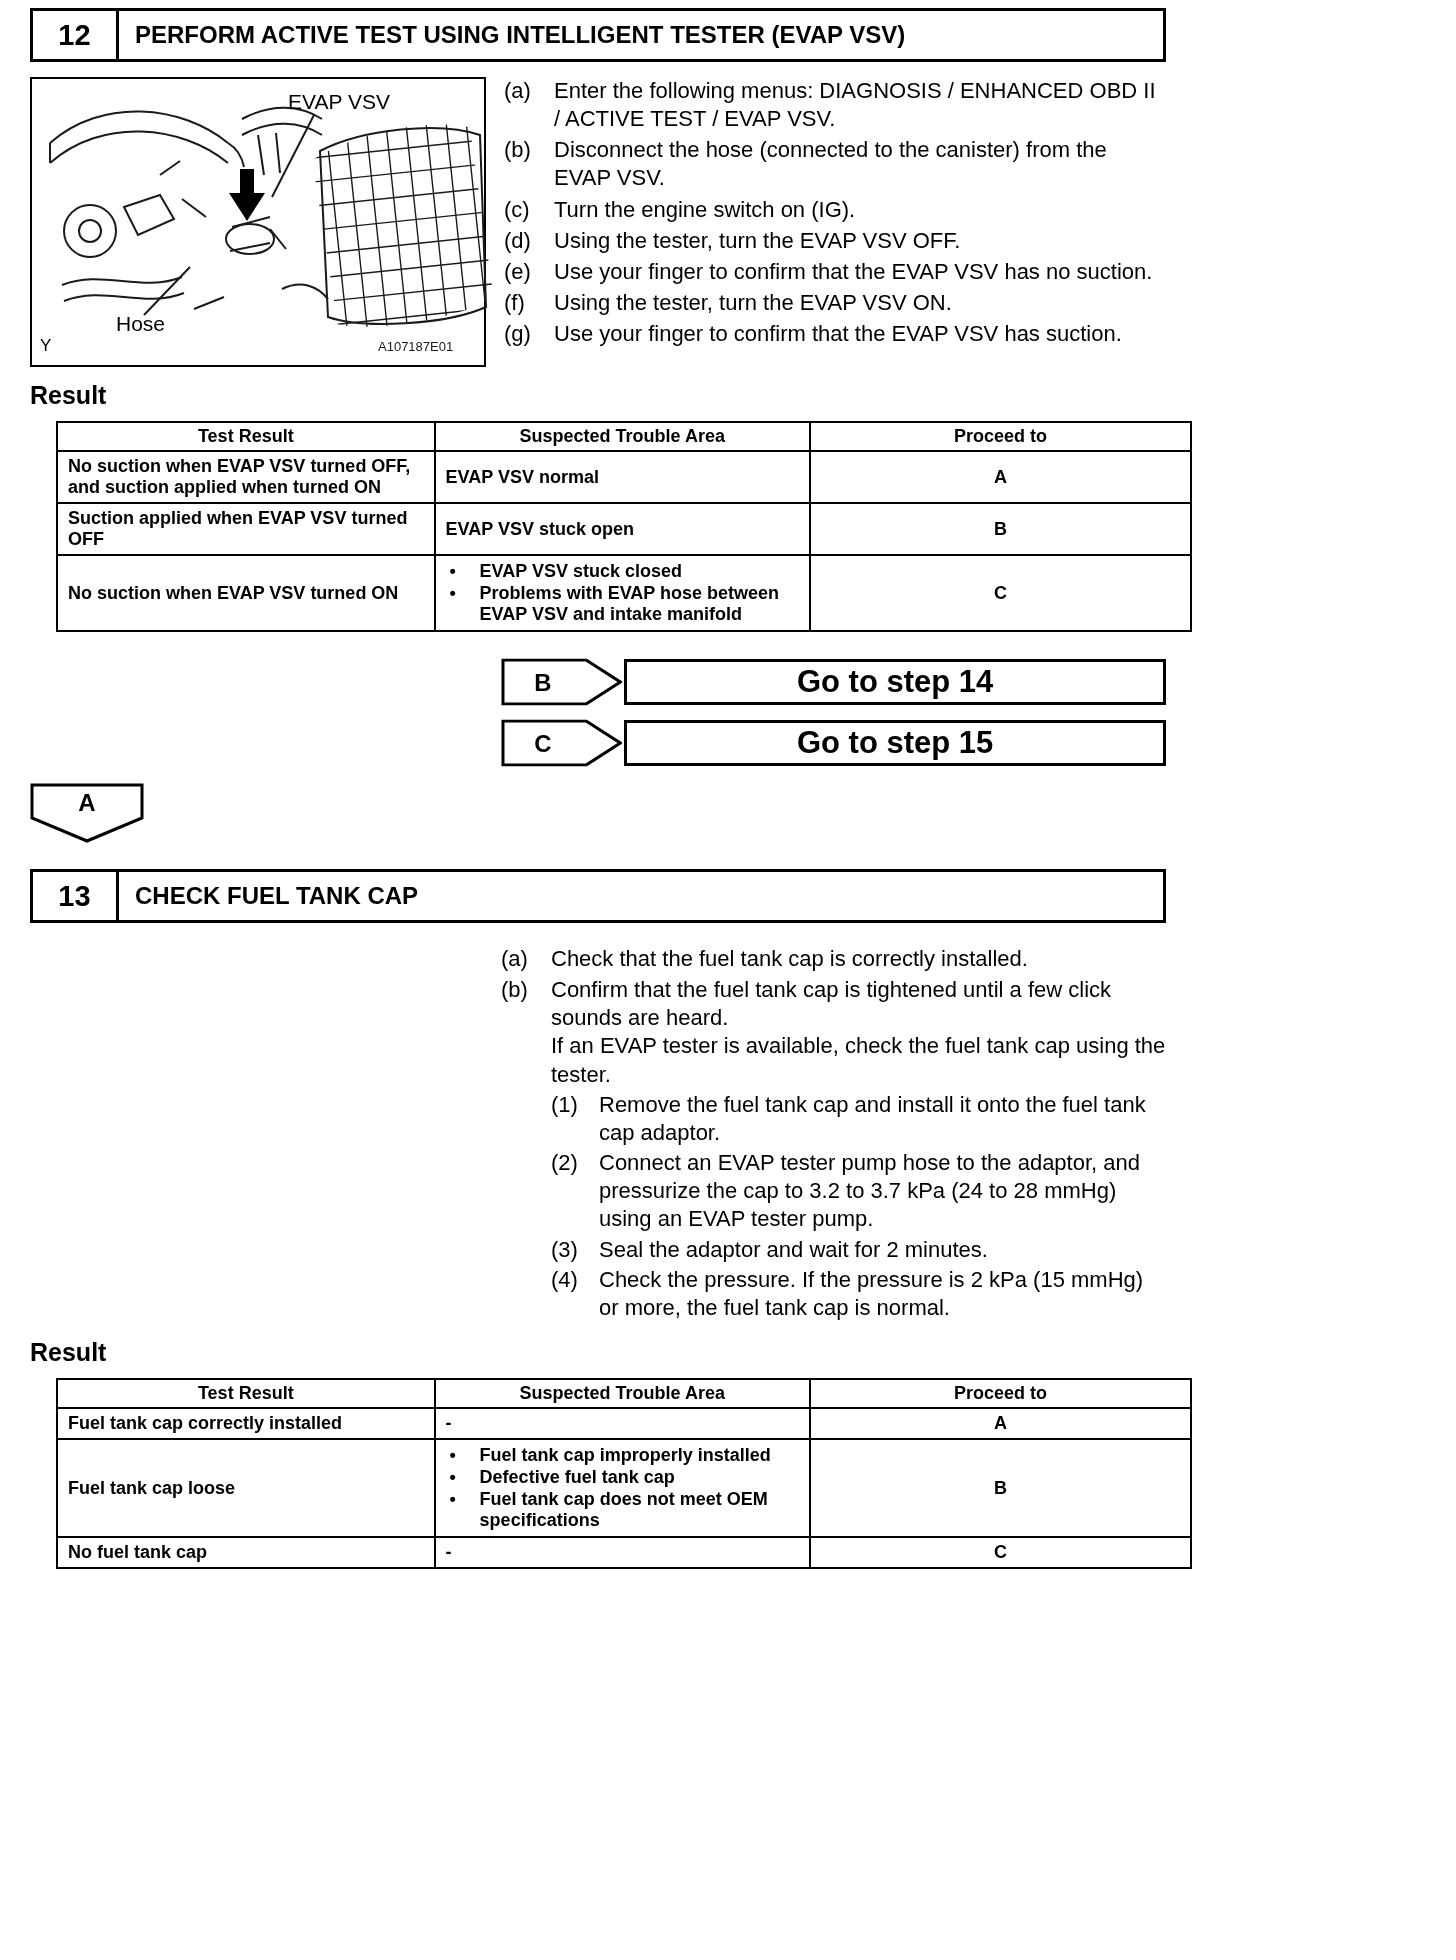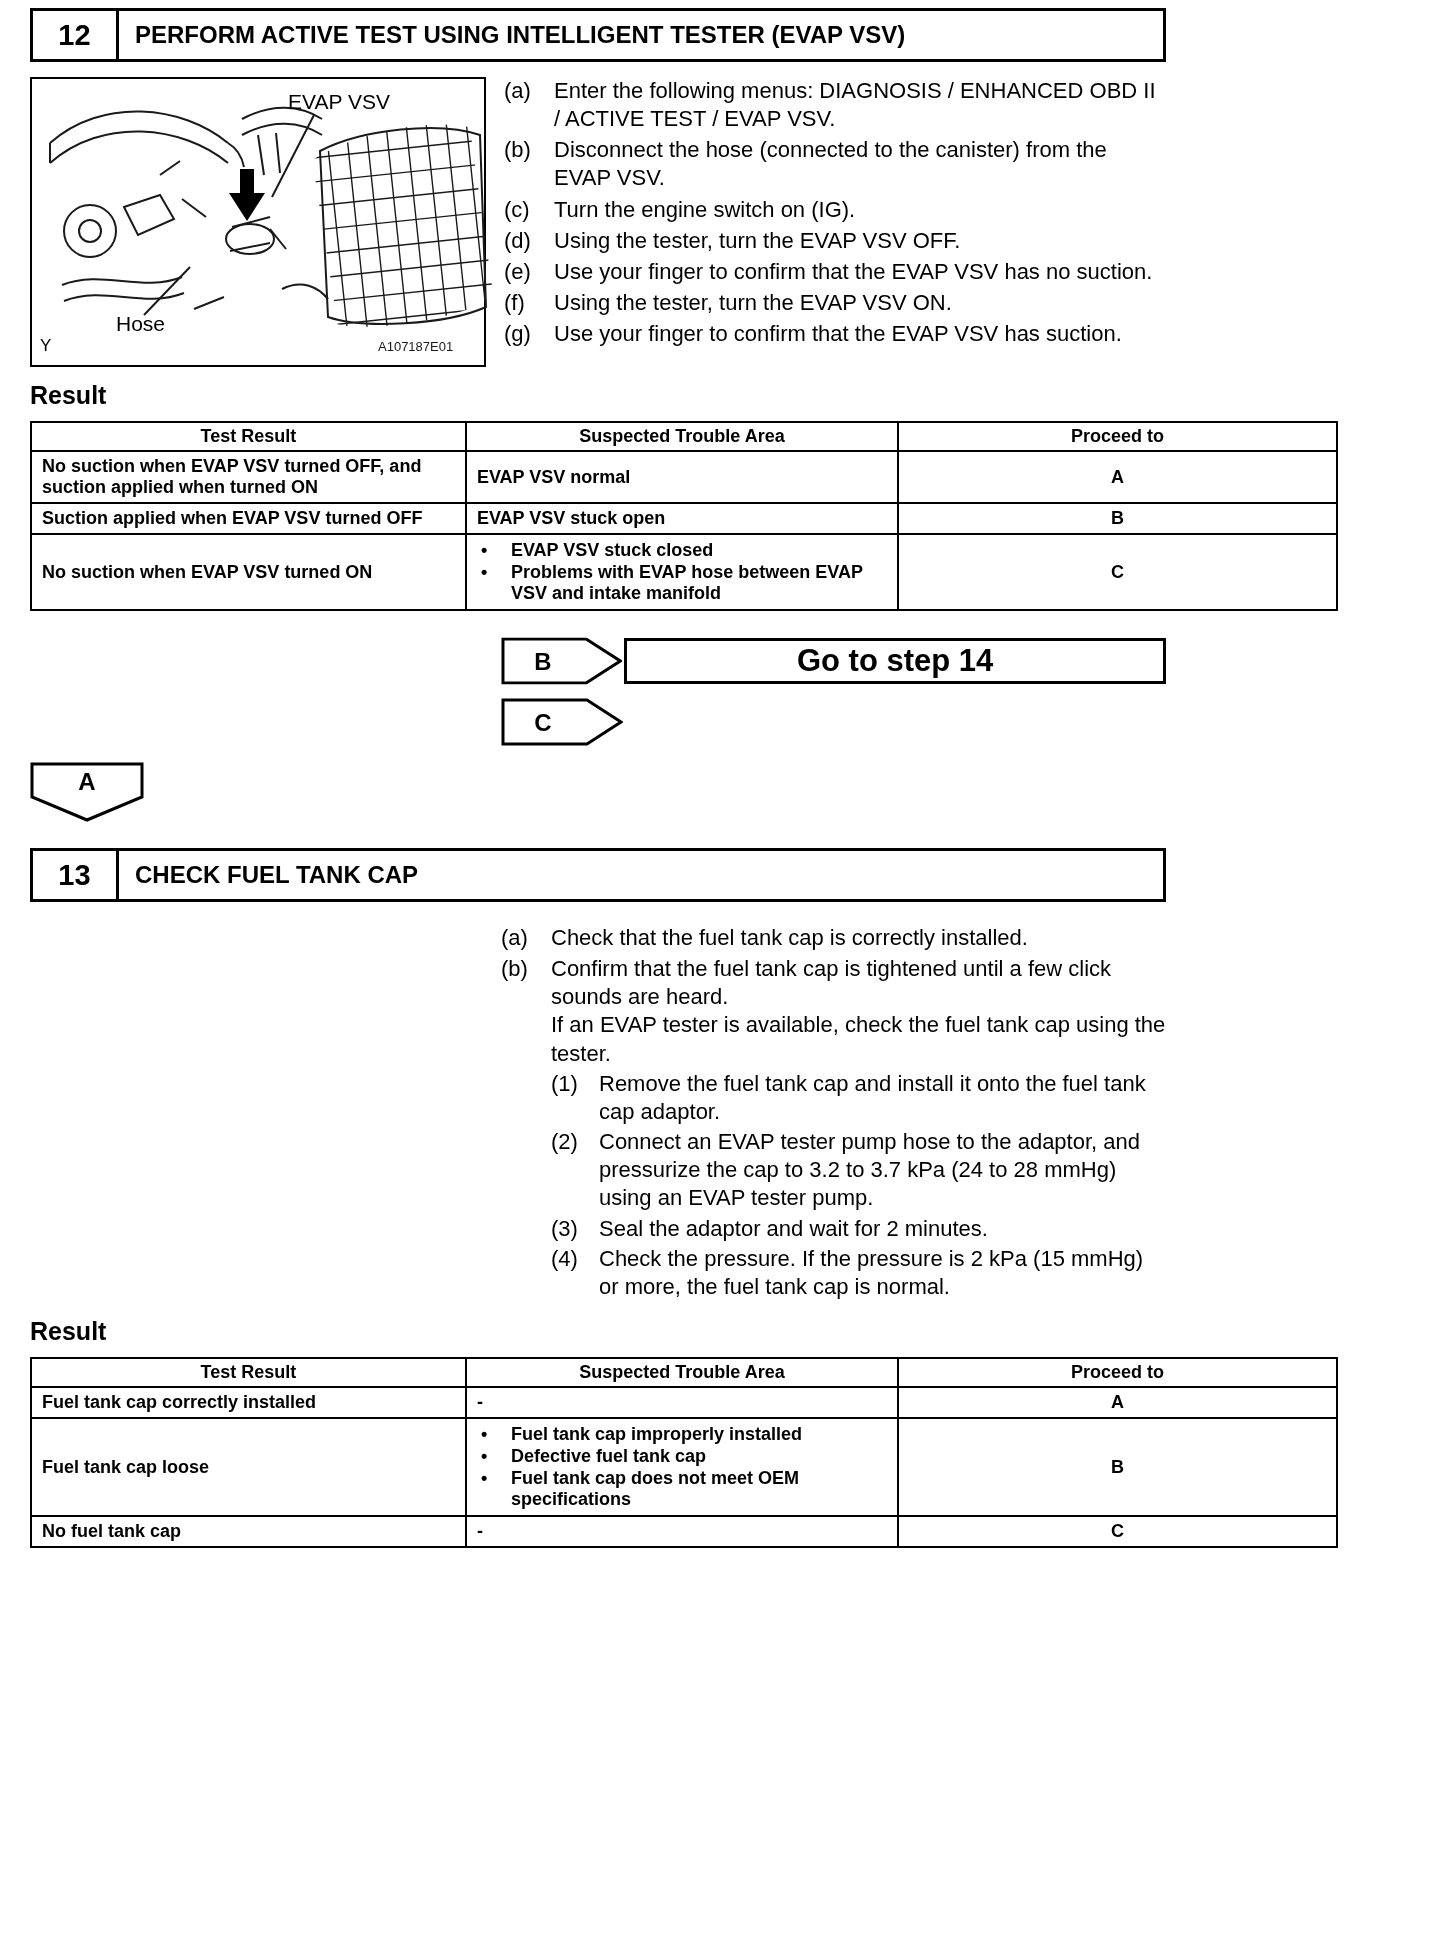--- a/index.html
+++ b/index.html
@@ -28,21 +28,21 @@
   .instr-text { flex: 1; }
   .instr.sub { margin-bottom: 2px; }
   .instr.sub .instr-label { width: 48px; }
   .hint-line { font-size: 22px; line-height: 1.28; }
   .substeps { margin-top: 2px; }
   .right-col-block { margin-left: 471px; width: 665px; }
 
   .result-heading { font-size: 25px; font-weight: bold; margin: 14px 0 11px 0; }
 
   
-  .rtable { width: 1308px; border-collapse: collapse; table-layout: fixed; }
+  .rtable { width: 1136px; border-collapse: collapse; table-layout: fixed; margin-left: 26px; }
   .rtable th, .rtable td { border: 2px solid #000; font-size: 18px; font-weight: bold; padding: 4px 10px; vertical-align: middle; }
   .rtable th { text-align: center; padding: 3px 4px; }
   .rtable td.center { text-align: center; }
   .bullets { margin: 0; padding: 0; list-style: none; }
   .bullets li { display: flex; margin: 1px 0; }
   .bullets li::before { content: "\2022"; width: 30px; flex-shrink: 0; padding-left: 4px; }
 
   
   .connector-row { display: flex; align-items: center; margin: 0 0 13px 471px; }
   .connector-row.first { margin-top: 26px; }
@@ -185,20 +185,21 @@
         <polygon points="2,2 86,2 120,24 86,46 2,46" fill="#fff" stroke="#000" stroke-width="3"></polygon>
         <text x="42" y="33" text-anchor="middle" font-size="24" font-weight="bold">B</text>
       </svg>
       <div class="goto-box">Go to step 14</div>
     </div>
     <div class="connector-row">
       <svg width="122" height="48" viewBox="0 0 122 48">
         <polygon points="2,2 86,2 120,24 86,46 2,46" fill="#fff" stroke="#000" stroke-width="3"></polygon>
         <text x="42" y="33" text-anchor="middle" font-size="24" font-weight="bold">C</text>
       </svg>
+      <div class="goto-box">Go to step 15</div>
     </div>
 
     <div class="pentagon-wrap">
       <svg width="114" height="60" viewBox="0 0 114 60">
         <polygon points="2,2 112,2 112,35 57,58 2,35" fill="#fff" stroke="#000" stroke-width="3"></polygon>
         <text x="57" y="28" text-anchor="middle" font-size="24" font-weight="bold">A</text>
       </svg>
     </div>
 
     <div class="step-header">

